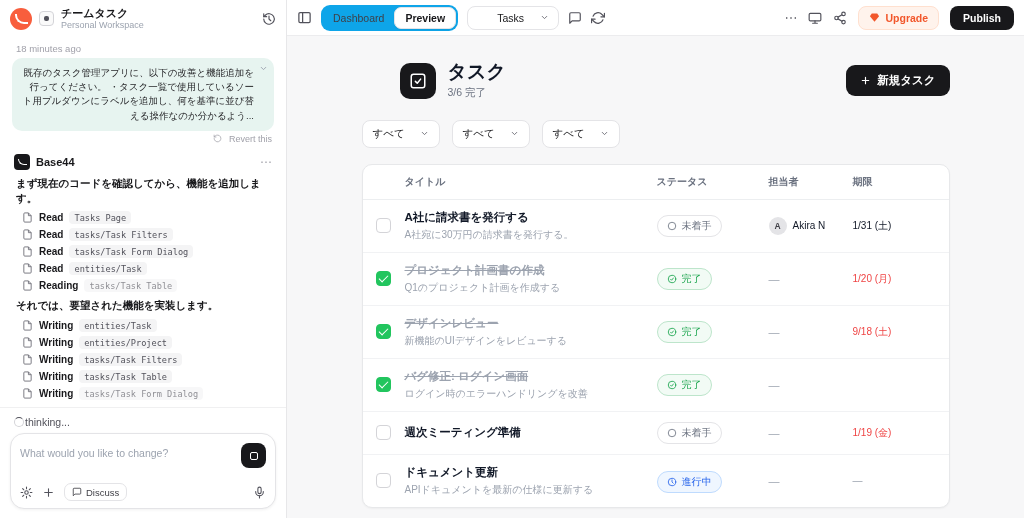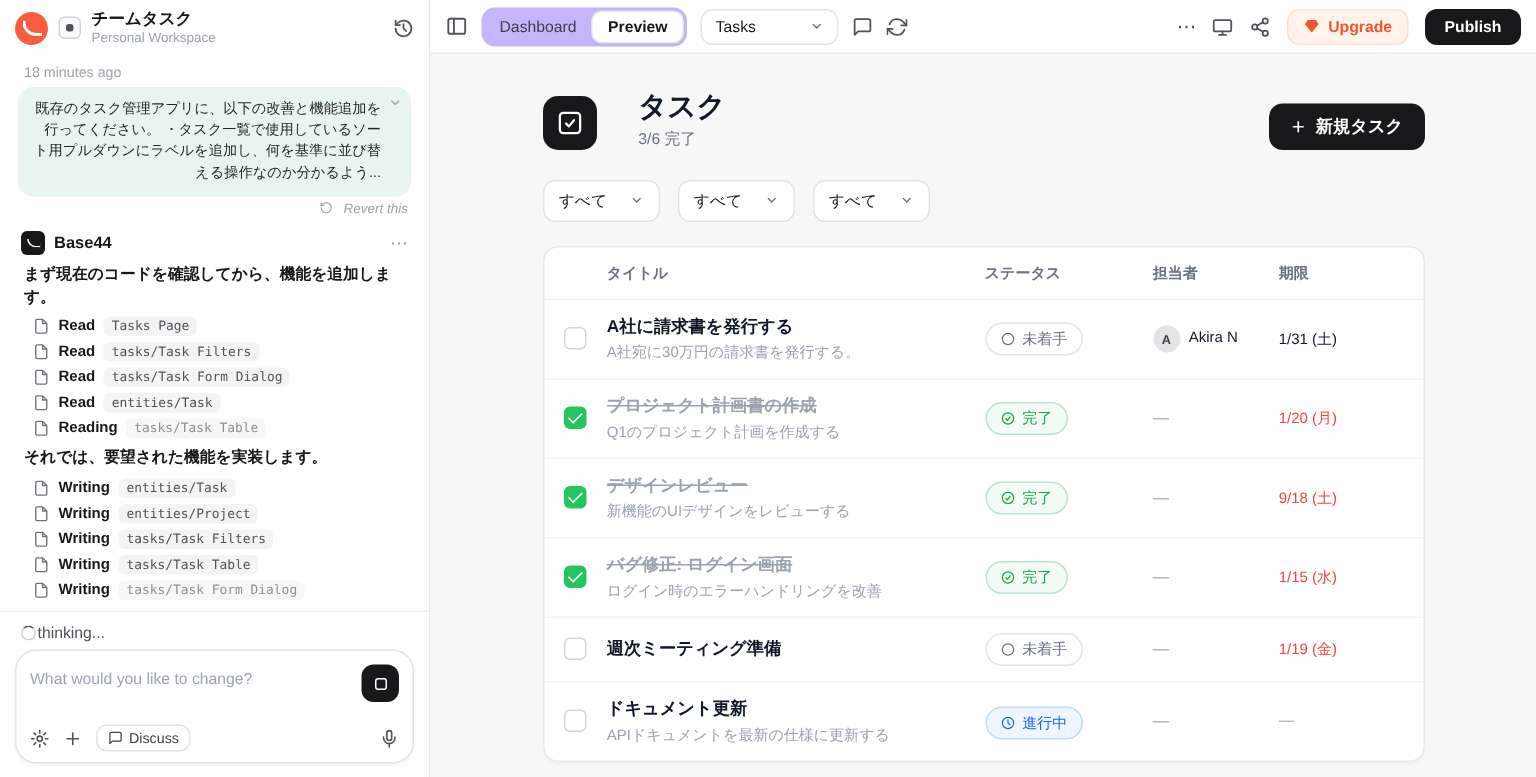--- a/index.html
+++ b/index.html
@@ -18,21 +18,21 @@
   .ws-avatar::after { content:""; width:5px; height:5px; border-radius:2px; background:#52525b; }
   .sb-titles { flex:1; line-height:1.2; overflow:hidden; }
   .sb-title { font-size:11px; font-weight:700; color:#18181b; white-space:nowrap; }
   .sb-sub { font-size:9px; color:#9ca3af; white-space:nowrap; }
   .icon-btn { color:#52525b; cursor:pointer; display:flex; align-items:center; justify-content:center; }
 
   .chat { flex:1; overflow:hidden; padding-top:2px; }
   .ts { font-size:9.5px; color:#a1a1aa; padding:5px 16px 4px; }
   .user-bubble { position:relative; margin:0 12px; background:#E7F4F0; border-radius:10px; padding:8px 20px 8px 10px; font-size:9.5px; color:#27272a; line-height:1.5;text-align:right; }
   .bubble-chevron { position:absolute; top:6px; right:6px; color:#9ca3af; }
-  .revert { display:flex; justify-content:flex-end; align-items:center; gap:7px; font-size:9px; color:#a1a1aa; margin:3px 14px 6px; cursor:pointer;font-style:italic; }
+  .revert { display:flex; justify-content:flex-end; align-items:center; gap:7px; font-size:9px; color:#a1a1aa; margin:3px 14px 6px; cursor:pointer; }
   .agent-row { display:flex; align-items:center; gap:6px; padding:4px 14px 2px; }
   .agent-avatar { width:16px; height:16px; border-radius:4px; background:#18181b; position:relative; flex:none; }
   .agent-avatar::after { content:""; position:absolute; left:4px; top:5px; width:8px; height:5px; border:1.5px solid #fff; border-top:none; border-right:none; border-radius:0 0 0 6px; }
   .agent-name { font-size:11px; font-weight:700; }
   .msg-more { margin-left:auto; color:#a1a1aa; font-size:12px; cursor:pointer; }
   .agent-text { font-size:10.5px; font-weight:600; color:#18181b; padding:4px 16px 4px; line-height:1.4; }
   .op { display:flex; align-items:center; gap:6px; padding:2px 16px 2px 22px; }
   .op .doc { color:#71717a; flex:none; }
   .op b { font-size:10px; color:#18181b; font-weight:700; }
   .chip { font-family:"DejaVu Sans Mono", monospace; font-size:8.6px; background:#f4f4f5; color:#52525b; border-radius:4px; padding:1.5px 5px; white-space:nowrap; }
@@ -48,32 +48,32 @@
   .composer-top input::placeholder { color:#9ca3af; }
   .stop-btn { width:25px; height:25px; border:none; background:#18181b; border-radius:8px; display:flex; align-items:center; justify-content:center; cursor:pointer; flex:none; }
   .stop-square { width:8px; height:8px; border:1.5px solid #fff; border-radius:2px; }
   .composer-bottom { display:flex; align-items:center; gap:9px; margin-top:15px; color:#52525b; }
   .discuss { display:inline-flex; align-items:center; gap:4px; border:1px solid #e4e4e7; border-radius:7px; padding:2.5px 7px; font-size:9.5px; color:#3f3f46; cursor:pointer; background:#fff; }
   .mic { margin-left:auto; }
 
   
   .main { flex:1; display:flex; flex-direction:column; min-width:0; }
   .toolbar { height:36px; min-height:36px; border-bottom:1px solid #ececee; display:flex; align-items:center; gap:9px; padding:0 10px; background:#fff; }
-  .segmented { display:flex; background:#c4b5fd; border-radius:9px; padding:2px; }
+  .segmented { display:flex; background:#0ea5e9; border-radius:9px; padding:2px; }
   .seg-btn { border:none; background:transparent; font-size:10.5px; color:#3f3f46; padding:4px 10px; border-radius:7px; cursor:pointer; font-family:"Liberation Sans", sans-serif; }
   .seg-btn.active { background:#fff; border:1px solid #e4e4e7; box-shadow:0 1px 2px rgba(0,0,0,.05); color:#18181b; font-weight:600; }
-  .page-select { display:inline-flex; align-items:center; justify-content:space-between; gap:16px; border:1px solid #e4e4e7; border-radius:8px; padding:5px 9px; font-size:10.5px; color:#18181b; min-width:92px; cursor:pointer; background:#fff; }
+  .page-select { display:inline-flex; align-items:center; justify-content:flex-end; gap:16px; border:1px solid #e4e4e7; border-radius:8px; padding:5px 9px; font-size:10.5px; color:#18181b; min-width:92px; cursor:pointer; background:#fff; }
   .tb-right { margin-left:auto; display:flex; align-items:center; gap:11px; }
   .more-glyph { font-size:13px; color:#52525b; cursor:pointer; }
   .upgrade { display:inline-flex; align-items:center; gap:5px; background:#FFF3EC; color:#F2572B; border:1px solid #ffe0cf; border-radius:8px; padding:5px 10px; font-size:10.5px; font-weight:700; cursor:pointer; font-family:"Liberation Sans", sans-serif; }
   .publish { background:#18181B; color:#fff; border:none; border-radius:8px; padding:6px 13px; font-size:10.5px; font-weight:600; cursor:pointer; font-family:"Liberation Sans", sans-serif; }
 
   .preview { flex:1; background:#f7f7f8; overflow:hidden; }
   .task-app { width:588px; margin:26px auto 0; }
-  .app-header { display:flex; align-items:flex-end; gap:28px; }
+  .app-header { display:flex; align-items:center; gap:12px;margin-left:38px; }
   .app-icon { width:36px; height:36px; background:#18181b; border-radius:10px; display:flex; align-items:center; justify-content:center; flex:none; }
   .app-title { font-size:19px; font-weight:700; color:#111827; line-height:1.1; }
   .progress { font-size:10.5px; color:#6b7280; margin-top:3px; }
   .new-task { margin-left:auto; display:inline-flex; align-items:center; gap:6px; background:#18181b; color:#fff; border:none; border-radius:9px; padding:8px 14px; font-size:11.5px; font-weight:600; cursor:pointer; font-family:"Liberation Sans", sans-serif; }
   .filters { display:flex; gap:12px; margin-top:20px; }
   .select { display:inline-flex; align-items:center; justify-content:space-between; gap:14px; background:#fff; border:1px solid #e4e4e7; border-radius:8px; padding:6px 10px; font-size:10.5px; color:#18181b; min-width:78px; cursor:pointer; }
   .chev { color:#71717a; }
 
   .table-card { margin-top:16px; background:#fff; border:1px solid #e7e8ea; border-radius:10px; overflow:hidden; box-shadow:0 1px 2px rgba(0,0,0,.04); }
   .thead, .trow { display:grid; grid-template-columns:42px minmax(0,1fr) 112px 84px 96px; align-items:center; }
@@ -495,21 +495,20 @@
               <div class="tsub">ログイン時のエラーハンドリングを改善</div>
             </div>
             <div><span class="pill done">
                   <svg width="10" height="10" viewBox="0 0 24 24" fill="none" stroke="currentColor" stroke-width="2" stroke-linecap="round" stroke-linejoin="round">
                     <circle cx="12" cy="12" r="9"></circle>
                     <path d="M8.5 12.5l2.5 2.5 4.5-5.5"></path>
                   </svg>
                   <span>完了</span>
                 </span></div>
             <div class="dash">—</div>
-            <div class="due red">1/15 (水)</div>
           </div>
 
           <div class="trow">
             <div class="cell-check">
                 <span class="cb"></span>
               </div>
             <div>
               <div class="ttitle">週次ミーティング準備</div>
             </div>
             <div><span class="pill todo">

